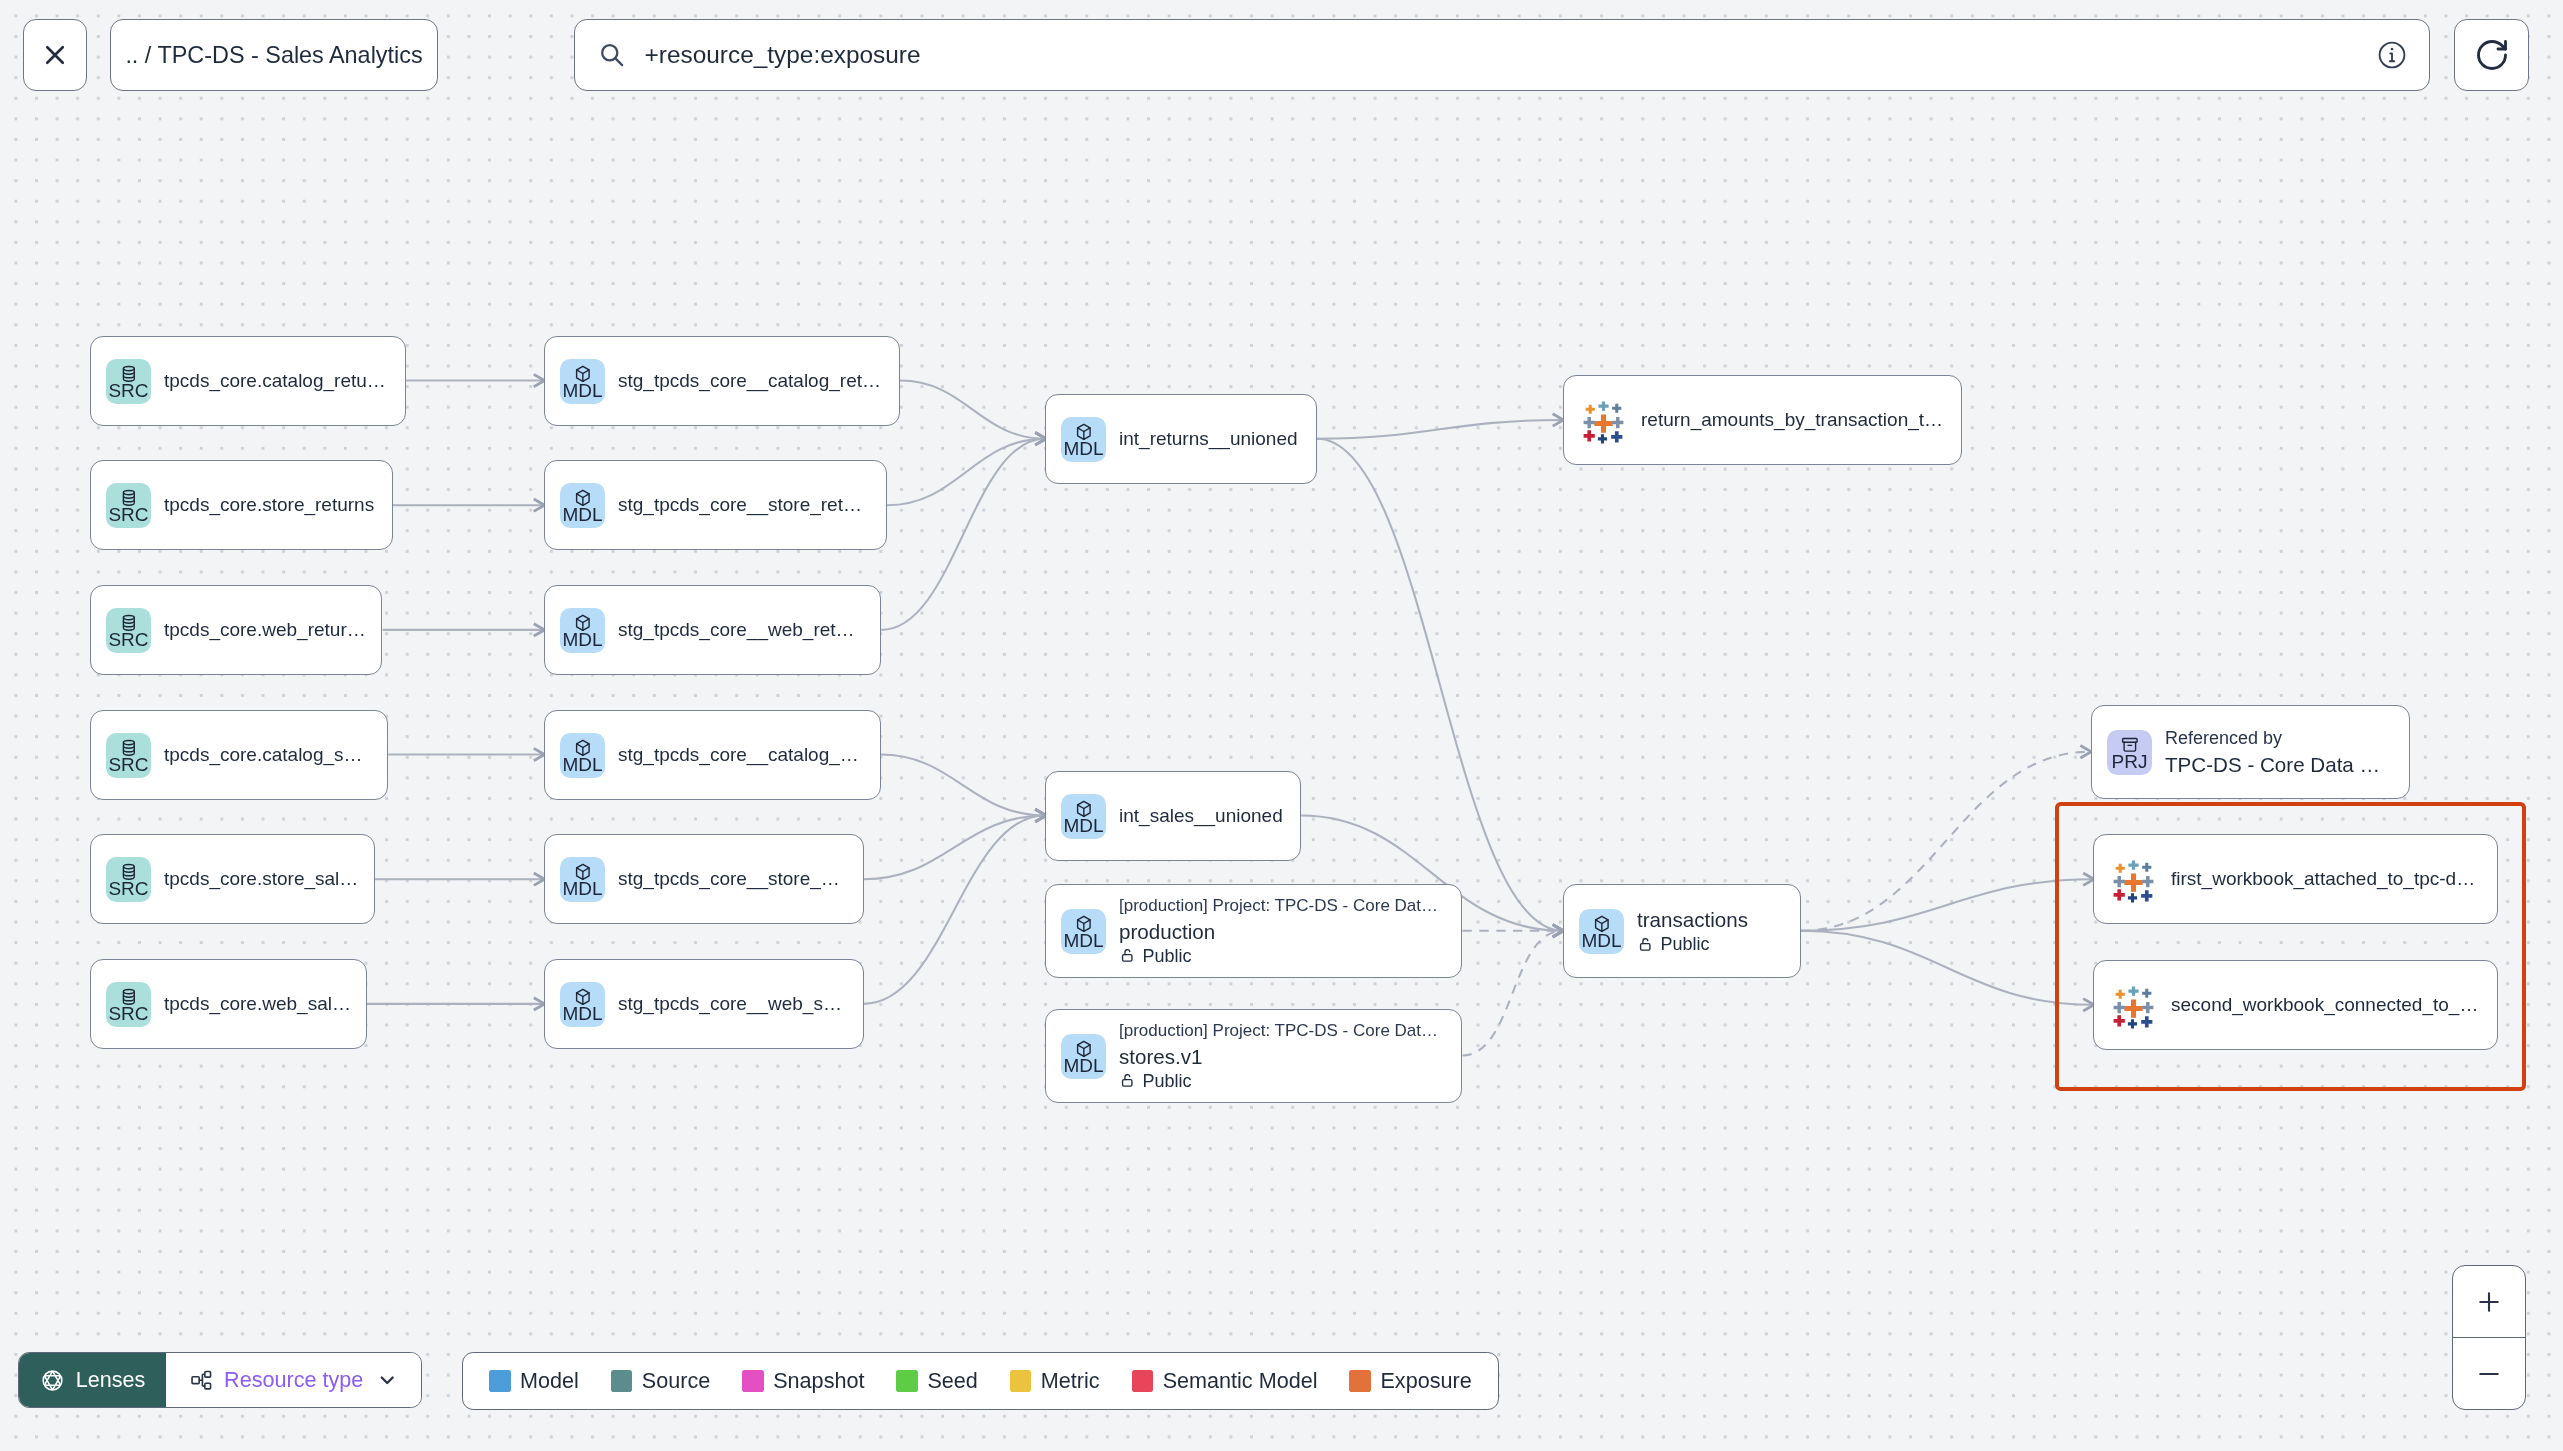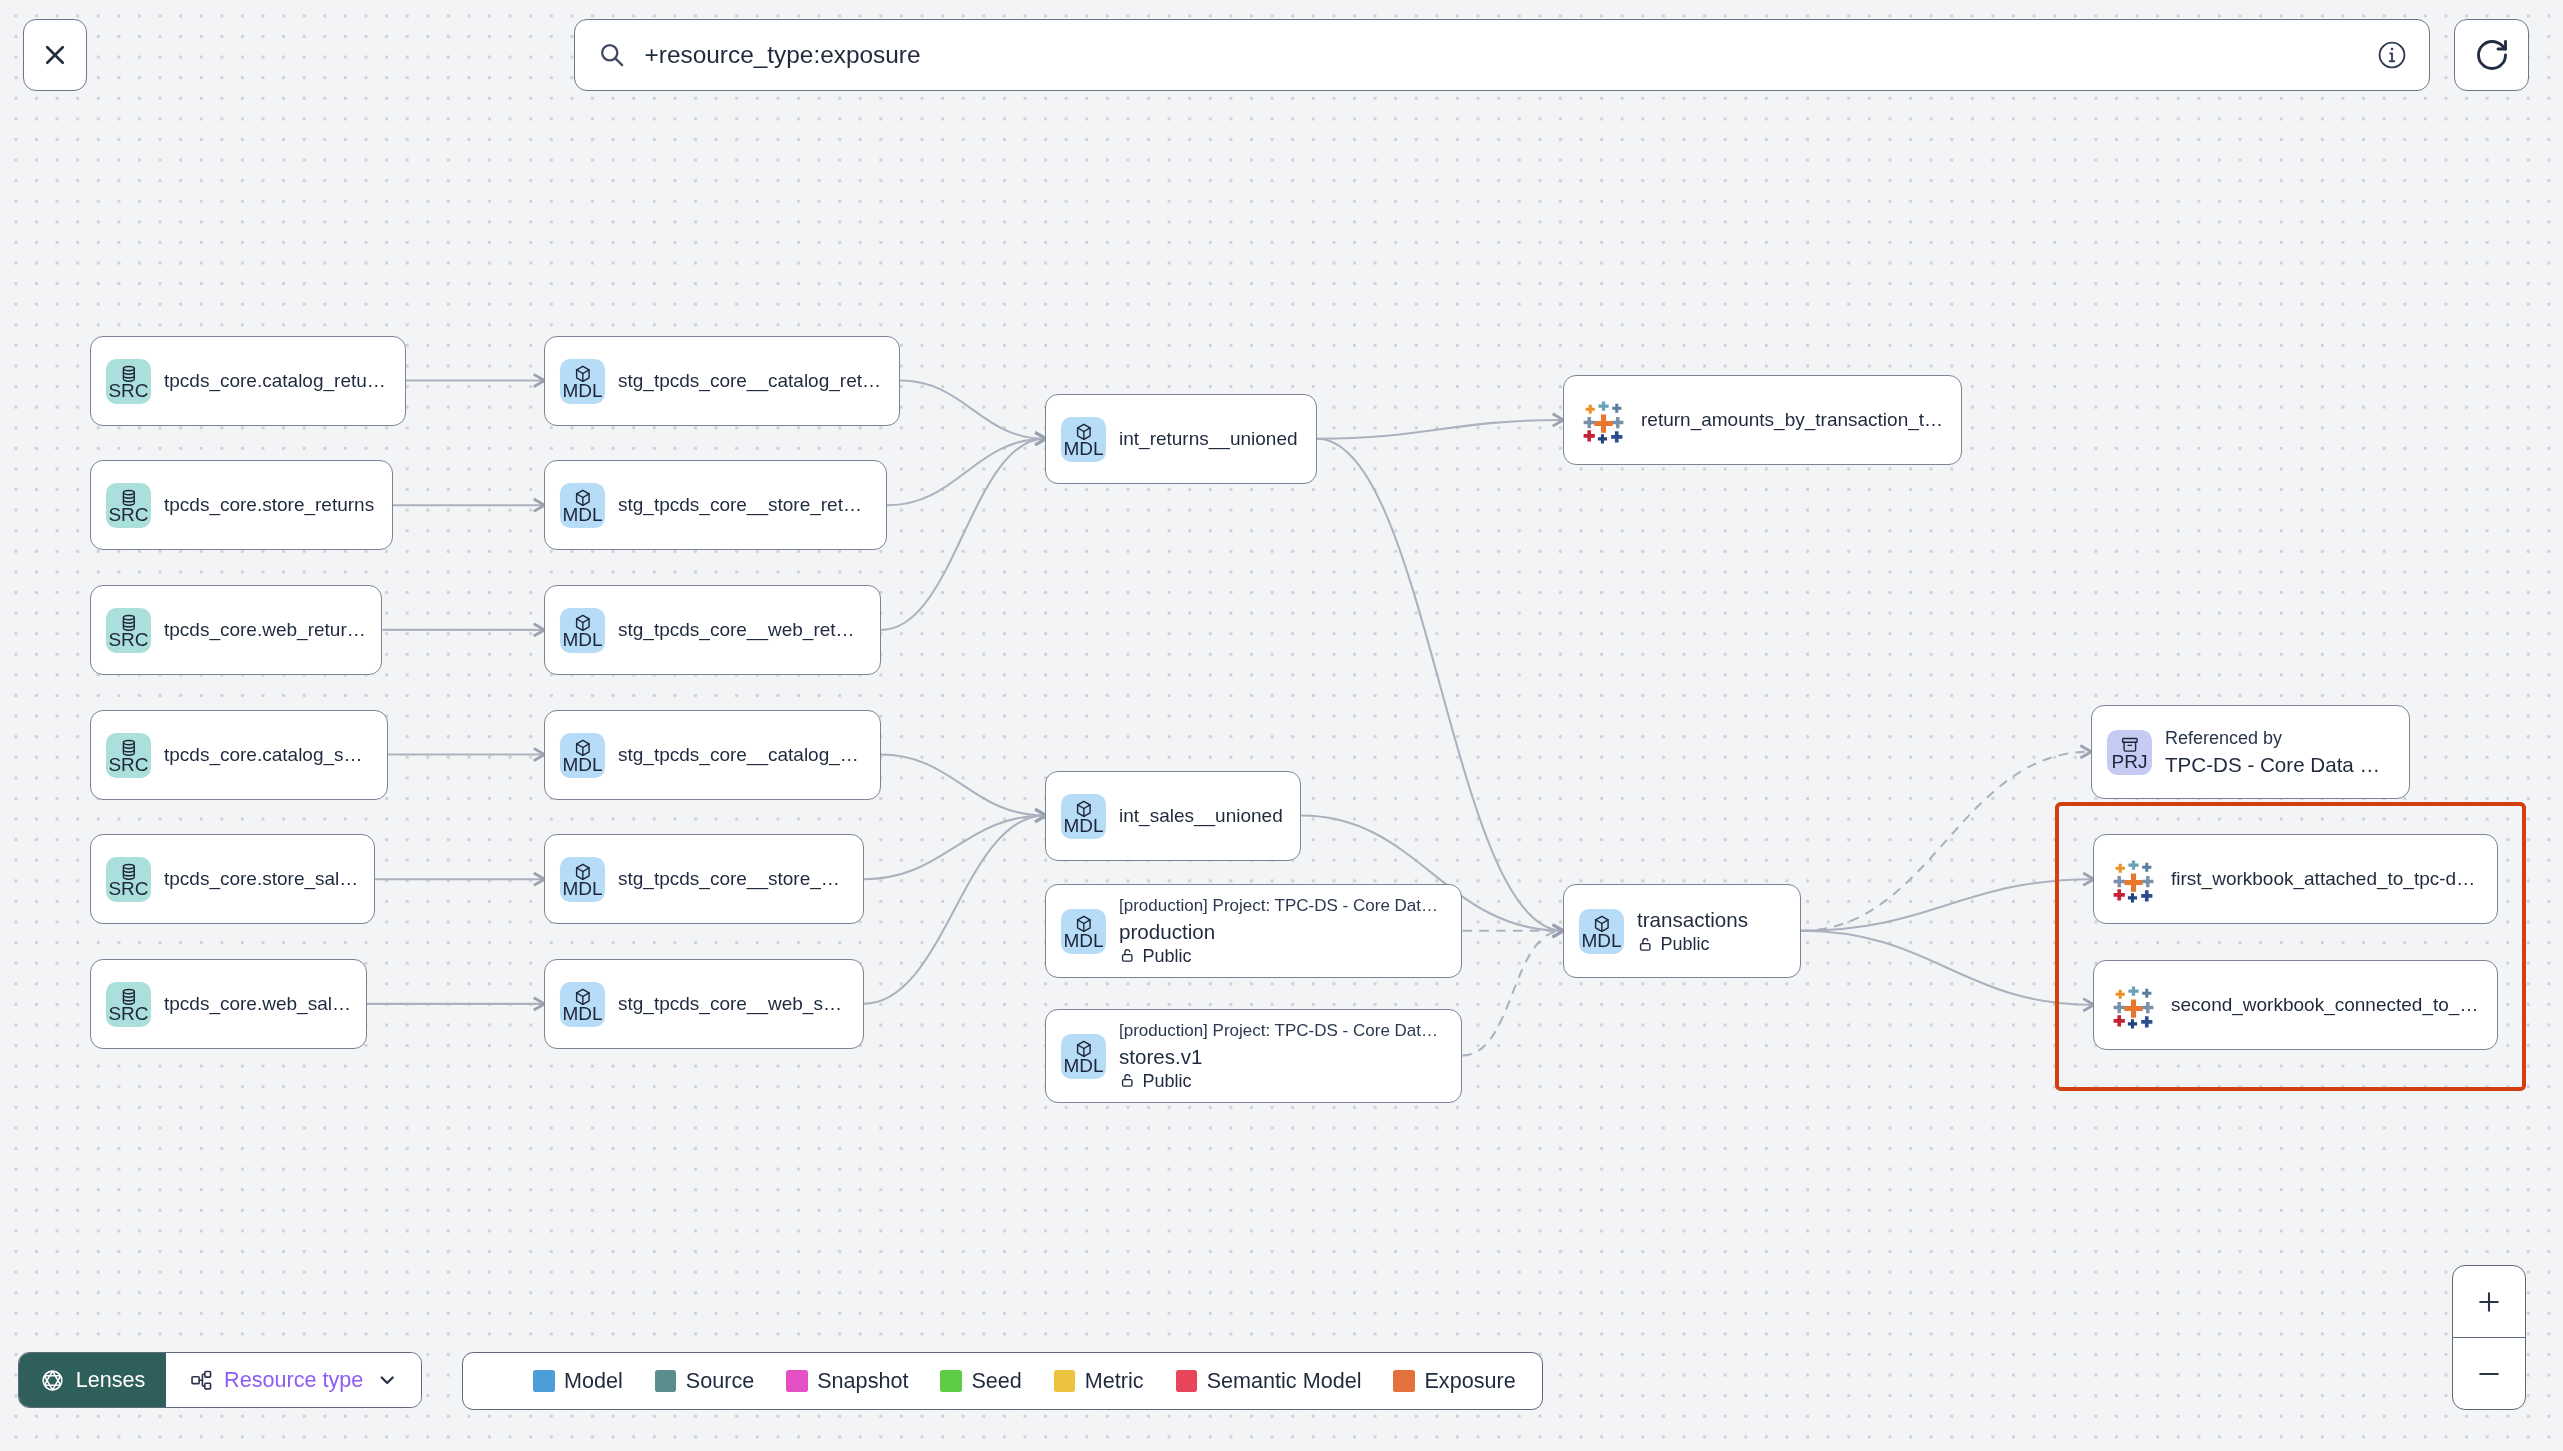--- a/index.html
+++ b/index.html
@@ -431,20 +431,23 @@
       </div>
     </div>
 
   <div id="highlight" style="left: 2055px; top: 802px; width: 463px; height: 281px; border-color: rgb(210, 64, 15);"></div>
 
   <div class="hbtn" id="close-btn">
     <svg class="hicon" viewBox="0 0 24 24" fill="none" stroke="#232d42" stroke-width="2" stroke-linecap="round">
         <path d="M6.2 6.2 L17.8 17.8 M17.8 6.2 L6.2 17.8"></path>
       </svg>
   </div>
+  <div class="hbtn" id="breadcrumb">
+    <span>.. / TPC-DS - Sales Analytics</span>
+  </div>
   <div id="searchbar">
     <svg class="hicon" viewBox="0 0 24 24" fill="none" stroke="#3f4a61" stroke-width="1.7">
         <circle cx="10.3" cy="10.3" r="5.7"></circle>
         <path d="M14.7 14.7 L19.6 19.6" stroke-linecap="round"></path>
       </svg>
     <input type="text" value="+resource_type:exposure" style="">
     <svg class="hicon" viewBox="0 0 24 24" fill="none" stroke="#333e55" stroke-width="1.4">
         <circle cx="12" cy="12" r="9.3"></circle>
         <path d="M12 10.9 V16.6 M10.3 16.7 h3.4 M10.7 10.9 h1.3" stroke-linecap="round"></path>
         <circle cx="12" cy="7.5" r="1" fill="#333e55" stroke="none"></circle>
@@ -473,21 +476,21 @@
           <path d="M10 12 h3.2 M13.2 6.2 v11.6 M13.2 6.2 h2.4 M13.2 17.8 h2.4"></path>
         </svg>
       <span>Resource type</span>
       <svg viewBox="0 0 20 20" fill="none" stroke="#2a3348" stroke-width="1.9" stroke-linecap="round" stroke-linejoin="round">
           <path d="M5.5 7.8 L10 12.3 L14.5 7.8"></path>
         </svg>
     </div>
   </div>
 
   <div id="legend">
-    <span id="legend-items" style="display:flex;align-items:center;gap:32px;margin-left:44px;">
+    <span id="legend-items" style="display:flex;align-items:center;gap:32px;">
         <span class="leg-item">
           <span class="leg-chip" style="background: rgb(77, 157, 219);"></span>
           <span>Model</span>
         </span>
         <span class="leg-item">
           <span class="leg-chip" style="background: rgb(91, 141, 141);"></span>
           <span>Source</span>
         </span>
         <span class="leg-item">
           <span class="leg-chip" style="background: rgb(229, 79, 196);"></span>

